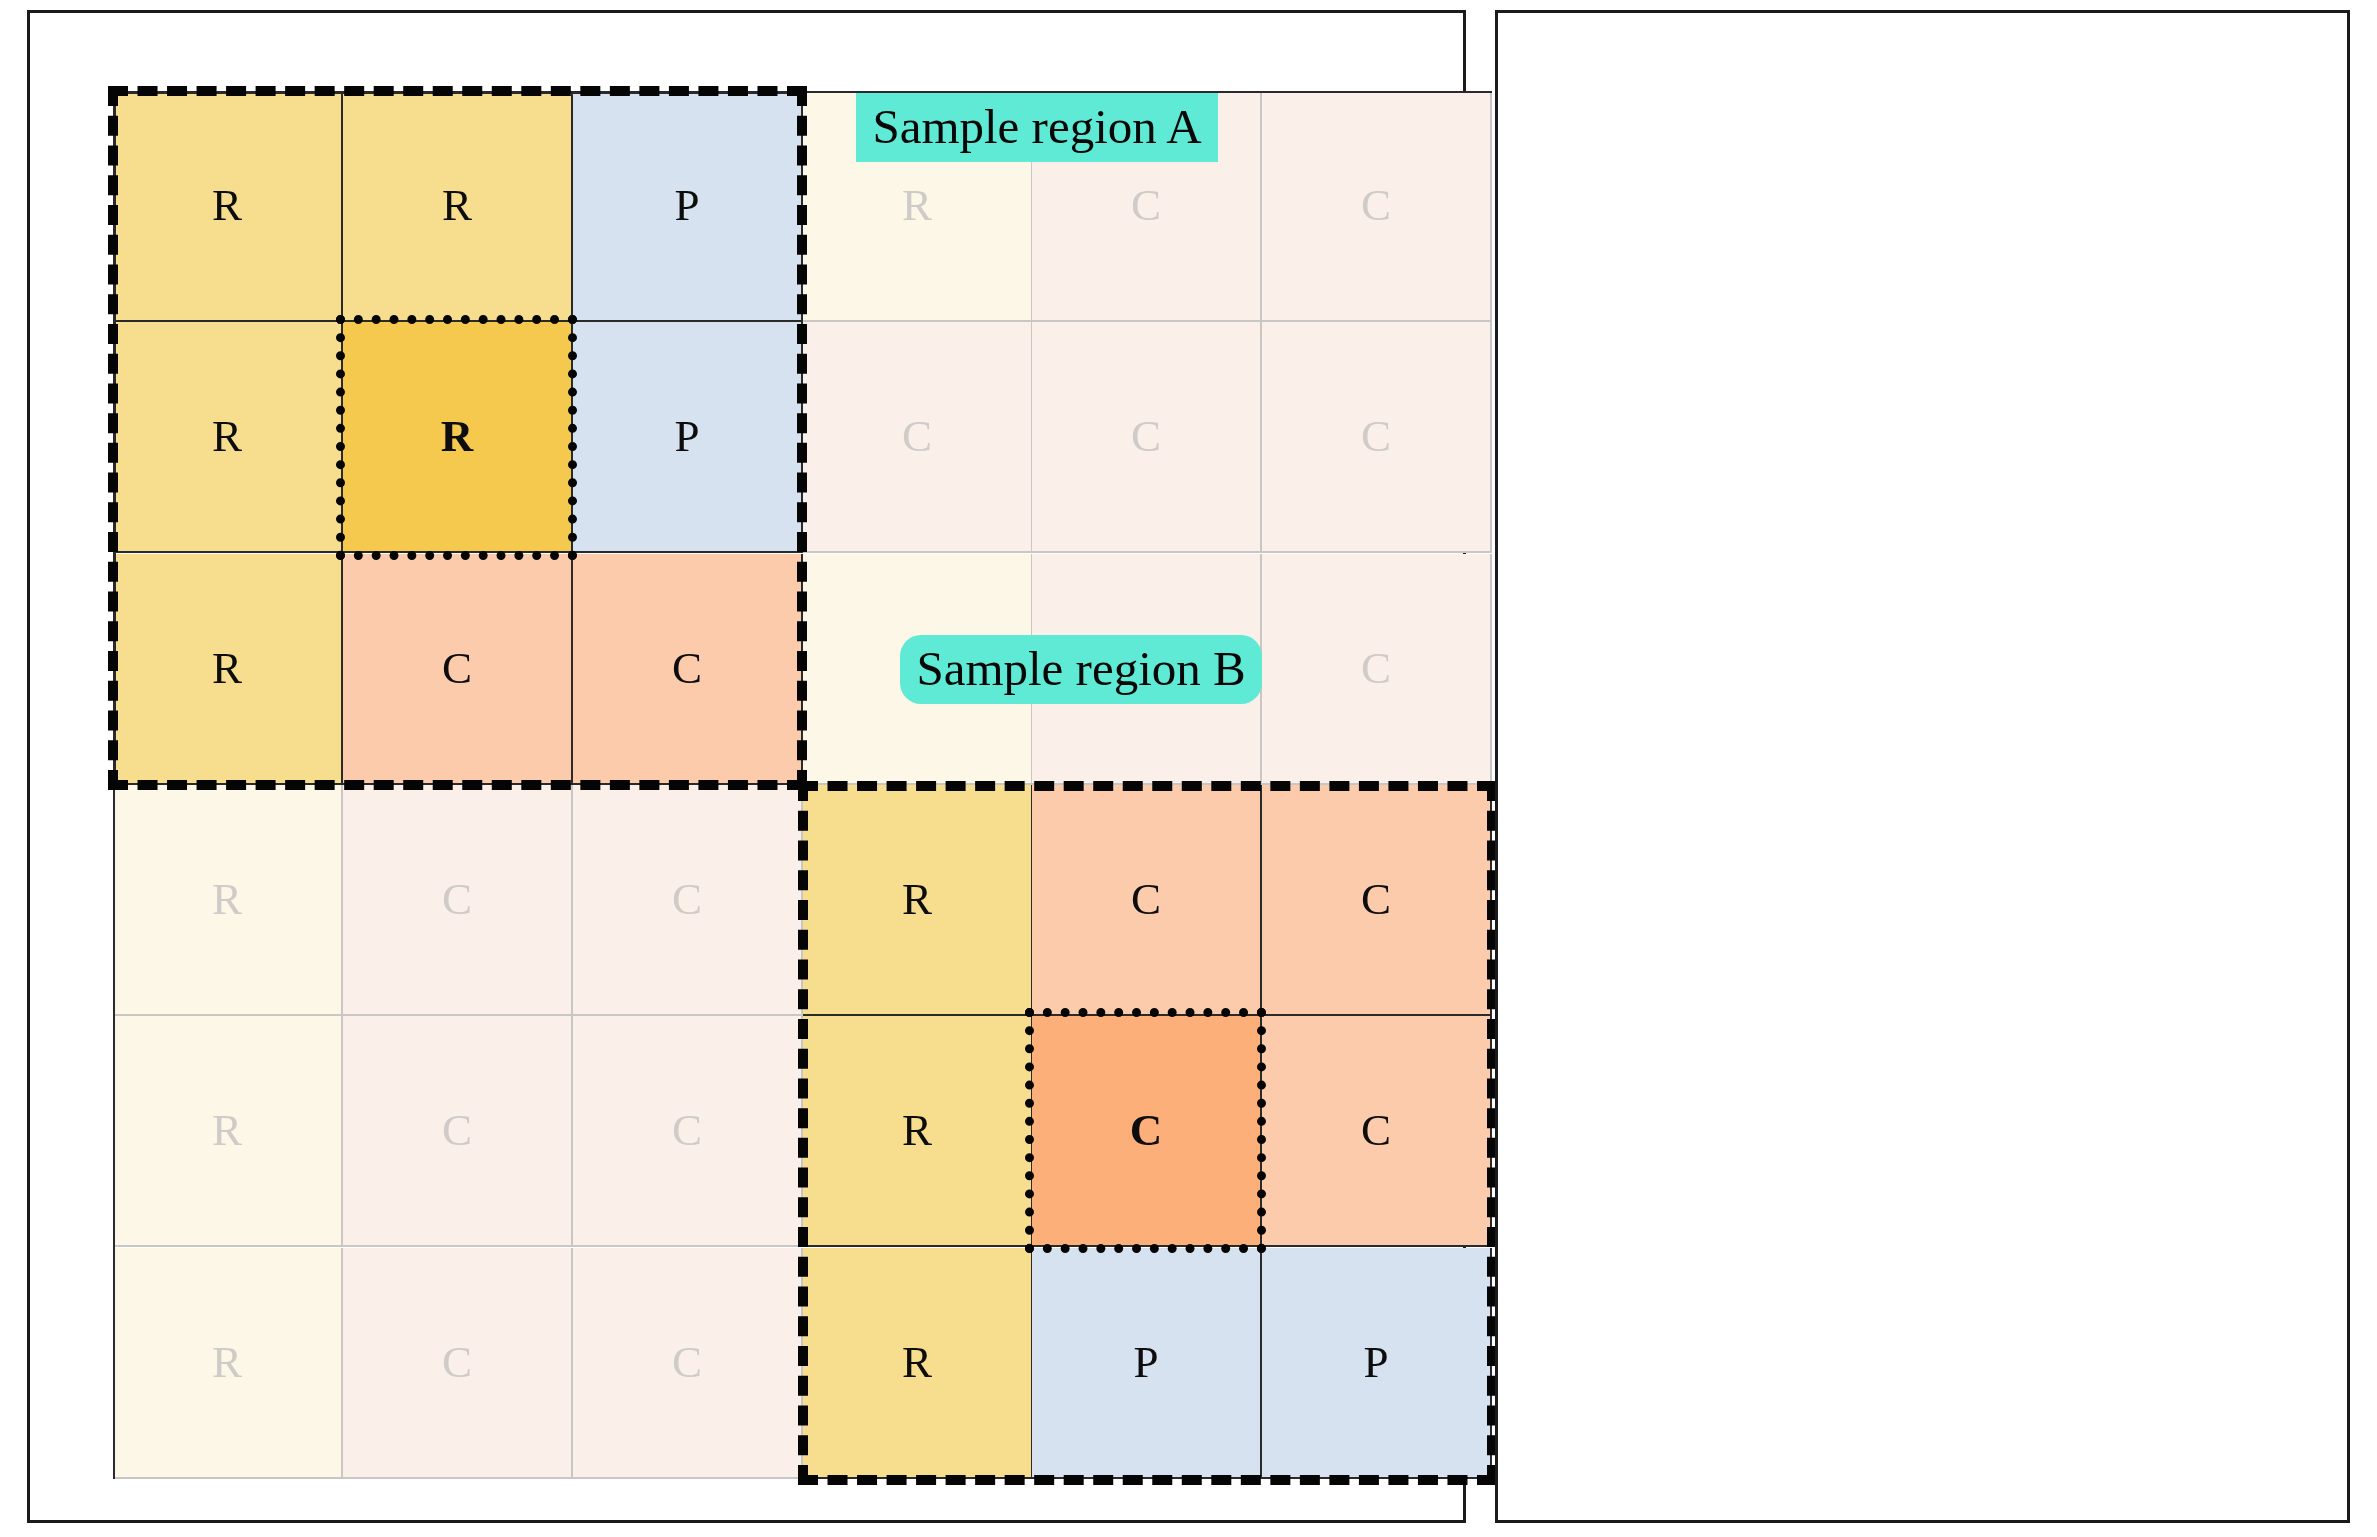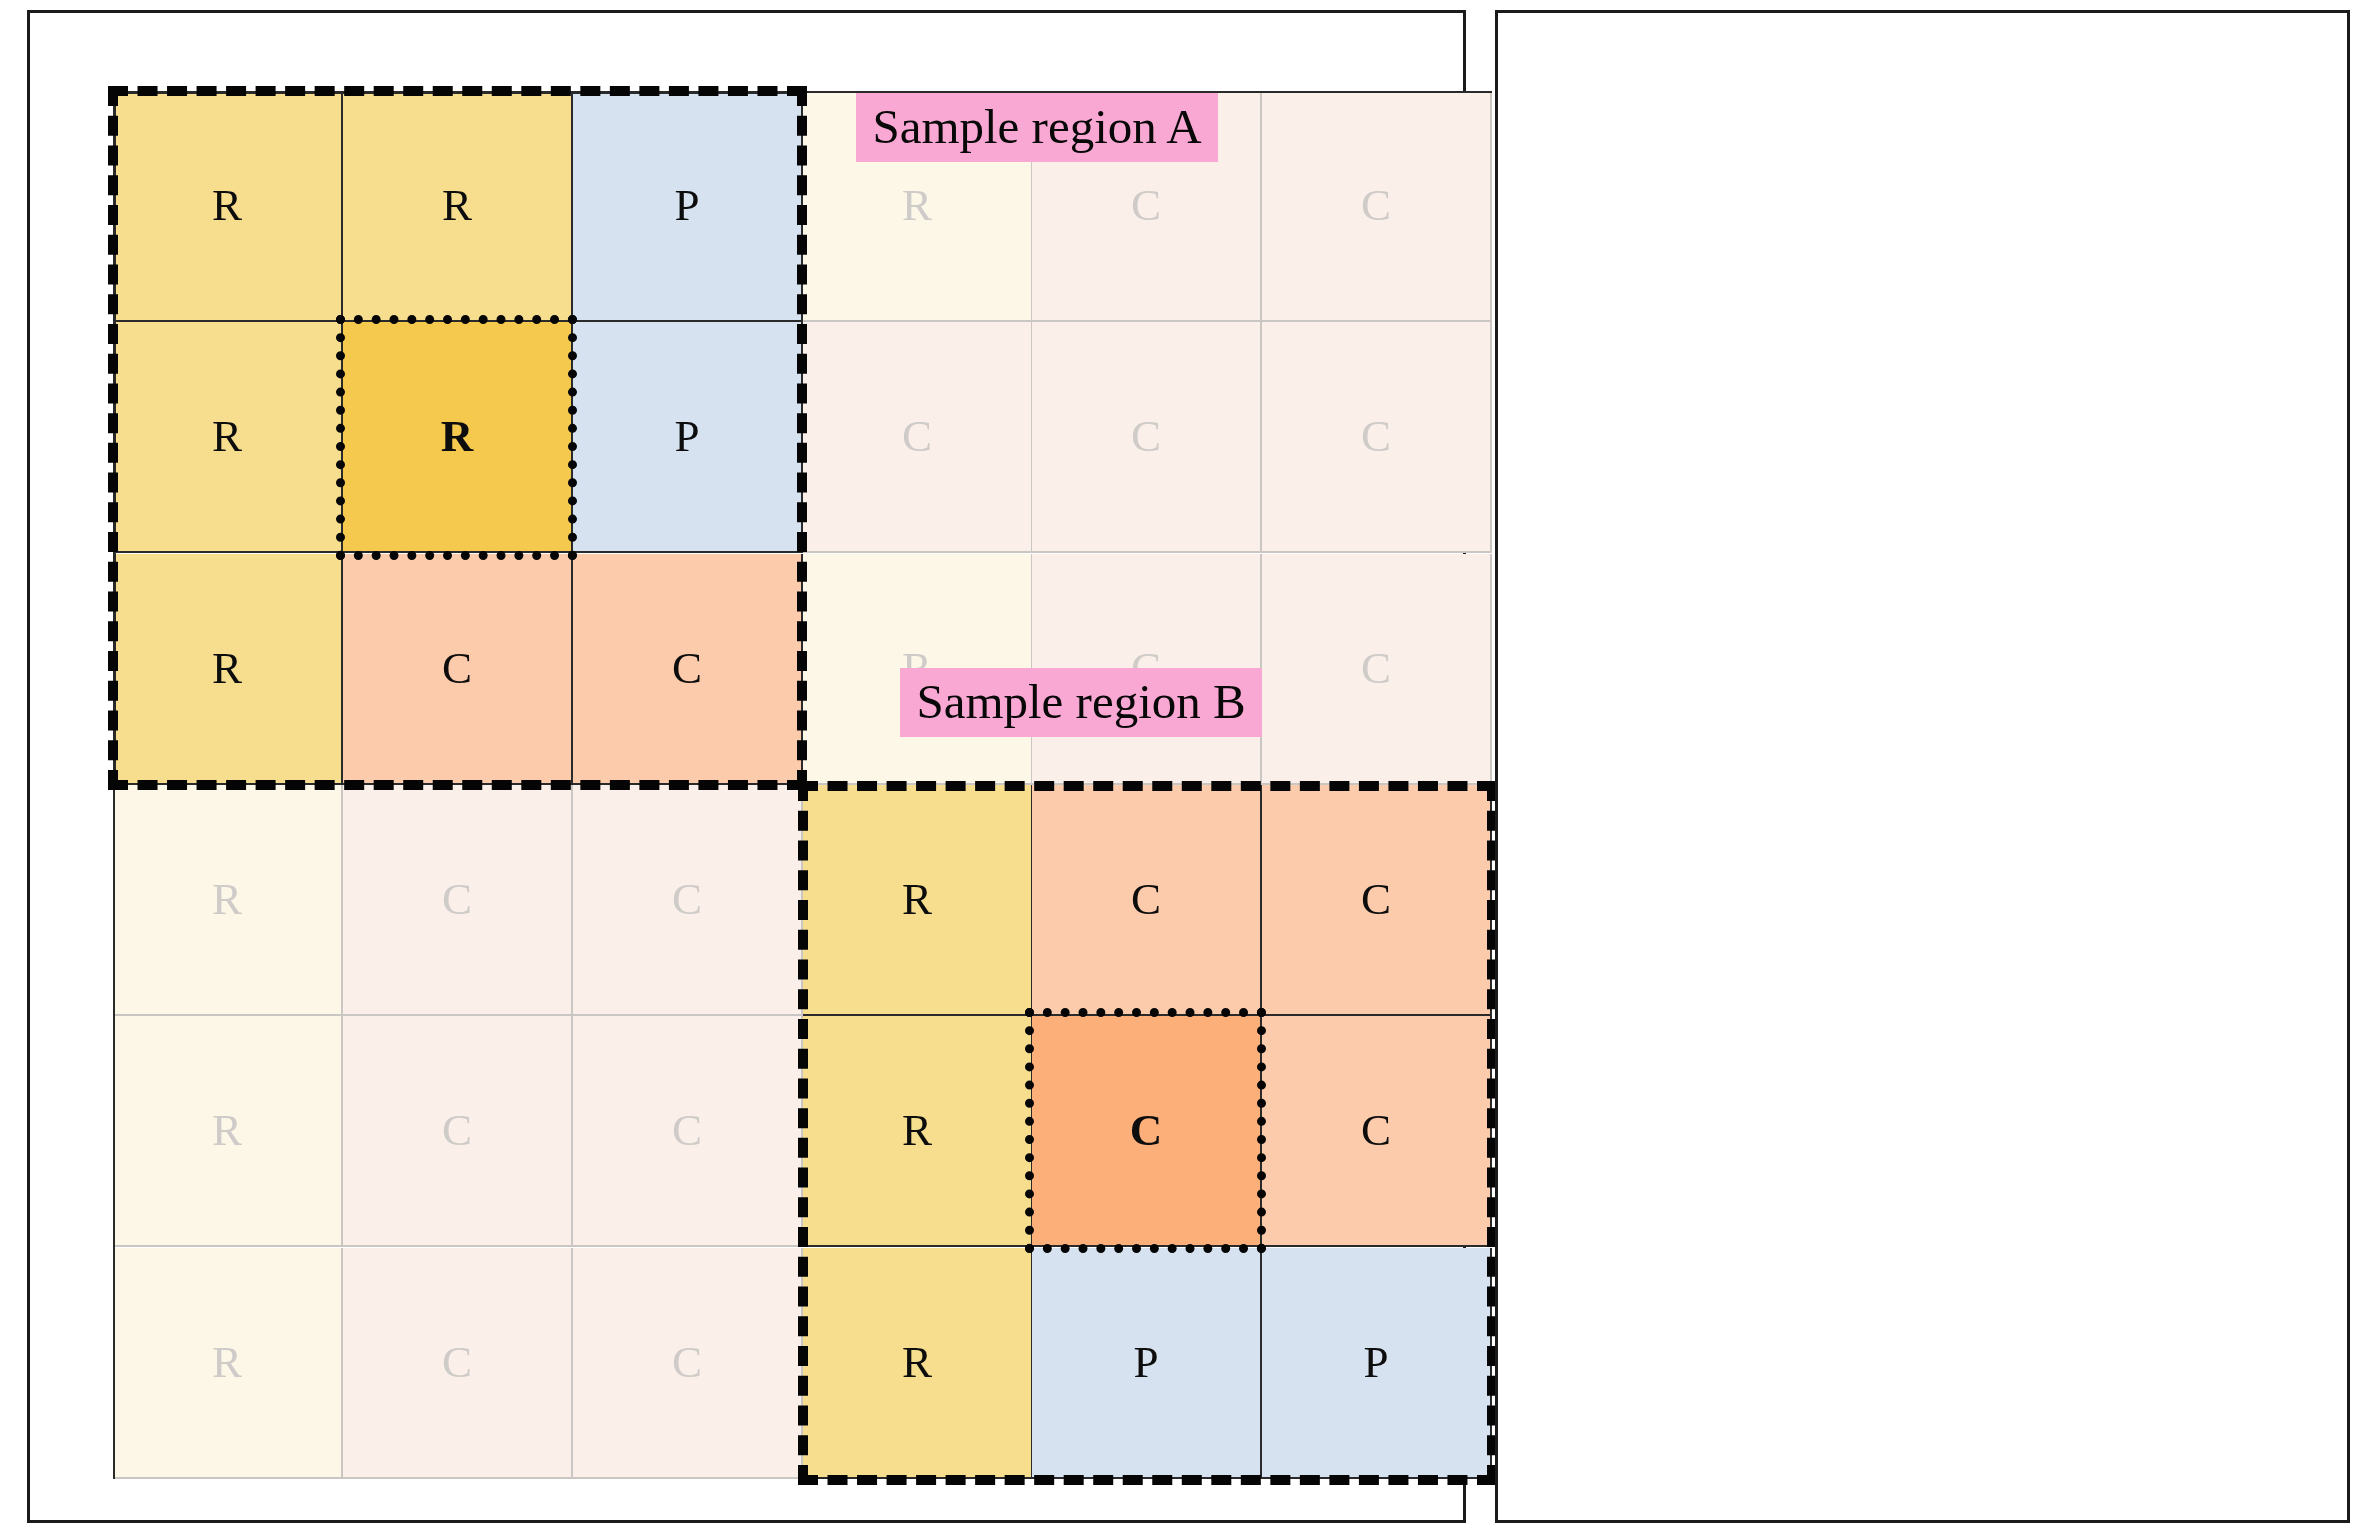--- a/index.html
+++ b/index.html
@@ -93,29 +93,29 @@
     box-sizing: border-box;
     border: 9.7px dotted #050505;
     pointer-events: none;
   }
   #center-a-box { left: 306px;  top: 302px;  width: 241px; height: 245px; }
   #center-b-box { left: 995px; top: 995px; width: 241px; height: 245px; }
 
   
   .region-label {
     position: absolute;
-    background: #f9a8d4;
+    background: #5eead4;
     font-size: 49px;
     line-height: 1;
     color: #080808;
     padding: 9px 16.4px 10.4px 16.4px;
     white-space: nowrap;
   }
   #label-a { left: 826px; top: 80px; }
-  #label-b { left: 870px; top: 655px; }
+  #label-b { left: 870px; top: 622px; border-radius: 21px; }
 </style>
 </head>
 <body>
 
 <div id="figure">
 
   <div id="left-panel" class="panel">
 
     <div id="map-grid">
         <div class="cell" title="Residential" style="left: 0px; top: 0px; width: 230px; height: 231px; background: rgb(247, 222, 143);">R</div>

